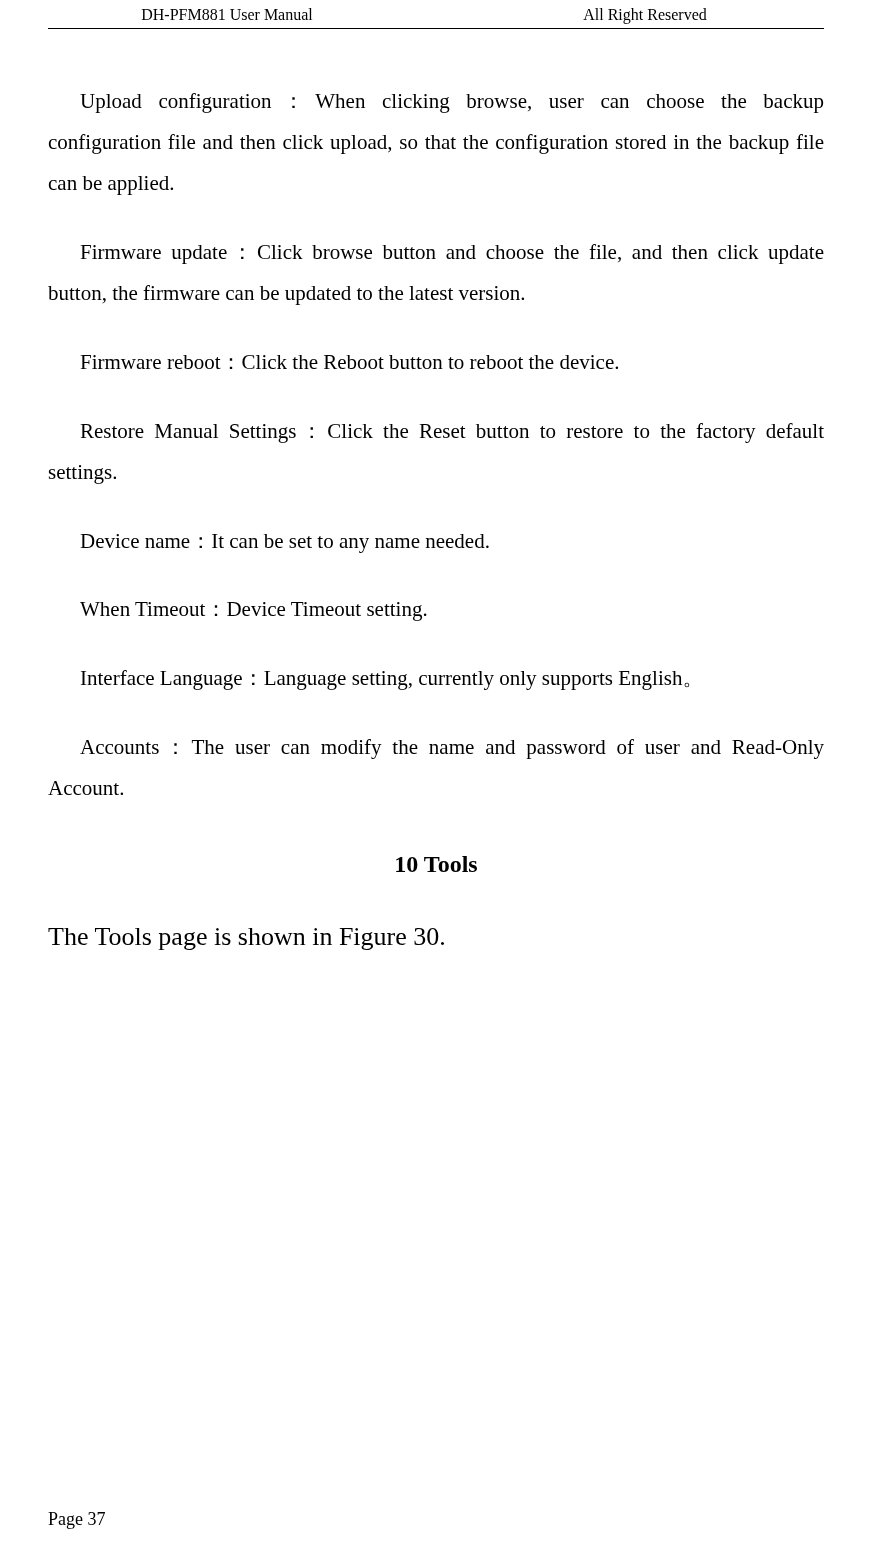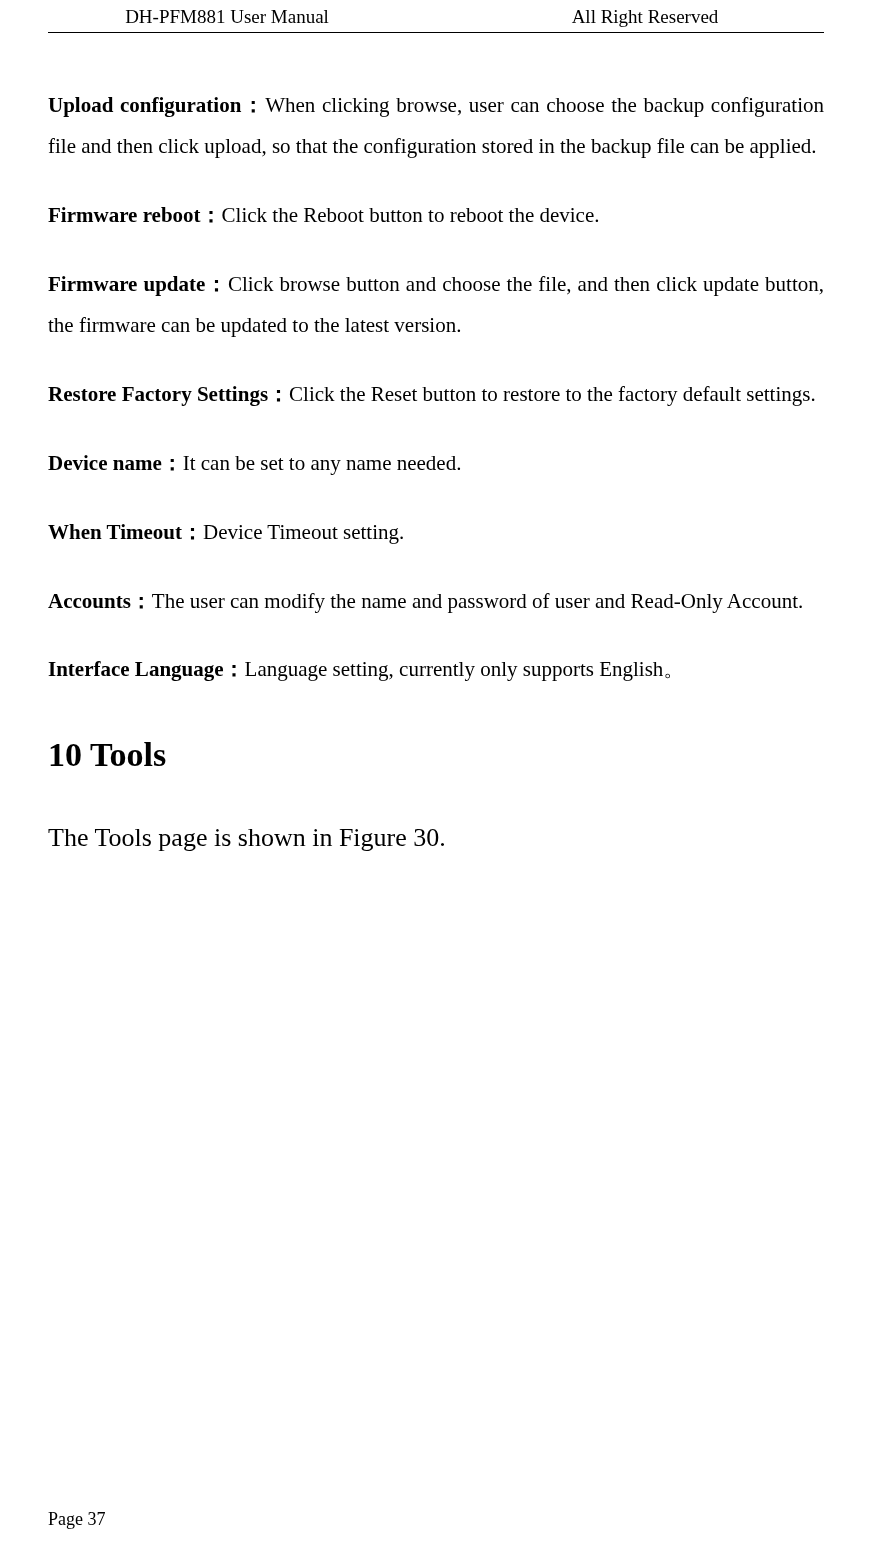--- a/index.html
+++ b/index.html
@@ -17,21 +17,21 @@
     .page {
       padding: 0 48px;
       height: 100%;
       display: flex;
       flex-direction: column;
     }
     .header {
       border-bottom: 1px solid #000;
       padding: 6px 0 4px 0;
       display: flex;
-      font-size: 19px;
+      font-size: 16px;
       font-family: "Times New Roman", serif;
     }
     .header-left {
       flex: 1;
       text-align: center;
       padding-right: 30px;
     }
     .header-right {
       flex: 1;
       text-align: center;
@@ -42,27 +42,29 @@
       padding-top: 52px;
       font-size: 21px;
       line-height: 1.95;
       color: #000;
     }
     .para {
       margin-bottom: 28px;
       text-align: justify;
     }
     .para .bold {
-      font-weight: bold;
+      font-weight: normal;
+      margin-left: 32px;
     }
     .section-title {
-      font-size: 34px;
+      font-size: 24px;
       font-weight: bold;
       margin-top: 32px;
       margin-bottom: 24px;
+      text-align: center;
     }
     .section-intro {
       font-size: 26px;
       line-height: 1.9;
     }
     .footer {
       text-align: left;
       font-size: 18px;
       font-family: "Times New Roman", serif;
       padding-bottom: 28px;
@@ -77,45 +79,45 @@
     <div class="header-right">All Right Reserved</div>
   </div>
 
   <div class="content">
 
     <div class="para">
       <span class="bold">Upload configuration：</span><span>When clicking browse, user can choose the backup configuration file and then click upload, so that the configuration stored in the backup file can be applied.</span>
     </div>
 
     <div class="para">
+      <span class="bold">Firmware update：</span><span>Click browse button and choose the file, and then click update button, the firmware can be updated to the latest version.</span>
+    </div>
+
+    <div class="para">
       <span class="bold">Firmware reboot：</span><span>Click the Reboot button to reboot the device.</span>
     </div>
 
     <div class="para">
-      <span class="bold">Firmware update：</span><span>Click browse button and choose the file, and then click update button, the firmware can be updated to the latest version.</span>
-    </div>
-
-    <div class="para">
-      <span class="bold">Restore Factory Settings：</span><span>Click the Reset button to restore to the factory default settings.</span>
+      <span class="bold">Restore Manual Settings：</span><span>Click the Reset button to restore to the factory default settings.</span>
     </div>
 
     <div class="para">
       <span class="bold">Device name：</span><span>It can be set to any name needed.</span>
     </div>
 
     <div class="para">
       <span class="bold">When Timeout：</span><span>Device Timeout setting.</span>
     </div>
 
     <div class="para">
-      <span class="bold">Accounts：</span><span>The user can modify the name and password of user and Read-Only Account.</span>
+      <span class="bold">Interface Language：</span><span>Language setting, currently only supports English。</span>
     </div>
 
     <div class="para">
-      <span class="bold">Interface Language：</span><span>Language setting, currently only supports English。</span>
+      <span class="bold">Accounts：</span><span>The user can modify the name and password of user and Read-Only Account.</span>
     </div>
 
     <div class="section-title">10  Tools</div>
     <div class="section-intro">The Tools page is shown in Figure 30.</div>
 
   </div>
 
   <div class="footer">
     <span>Page 37</span>
   </div>

